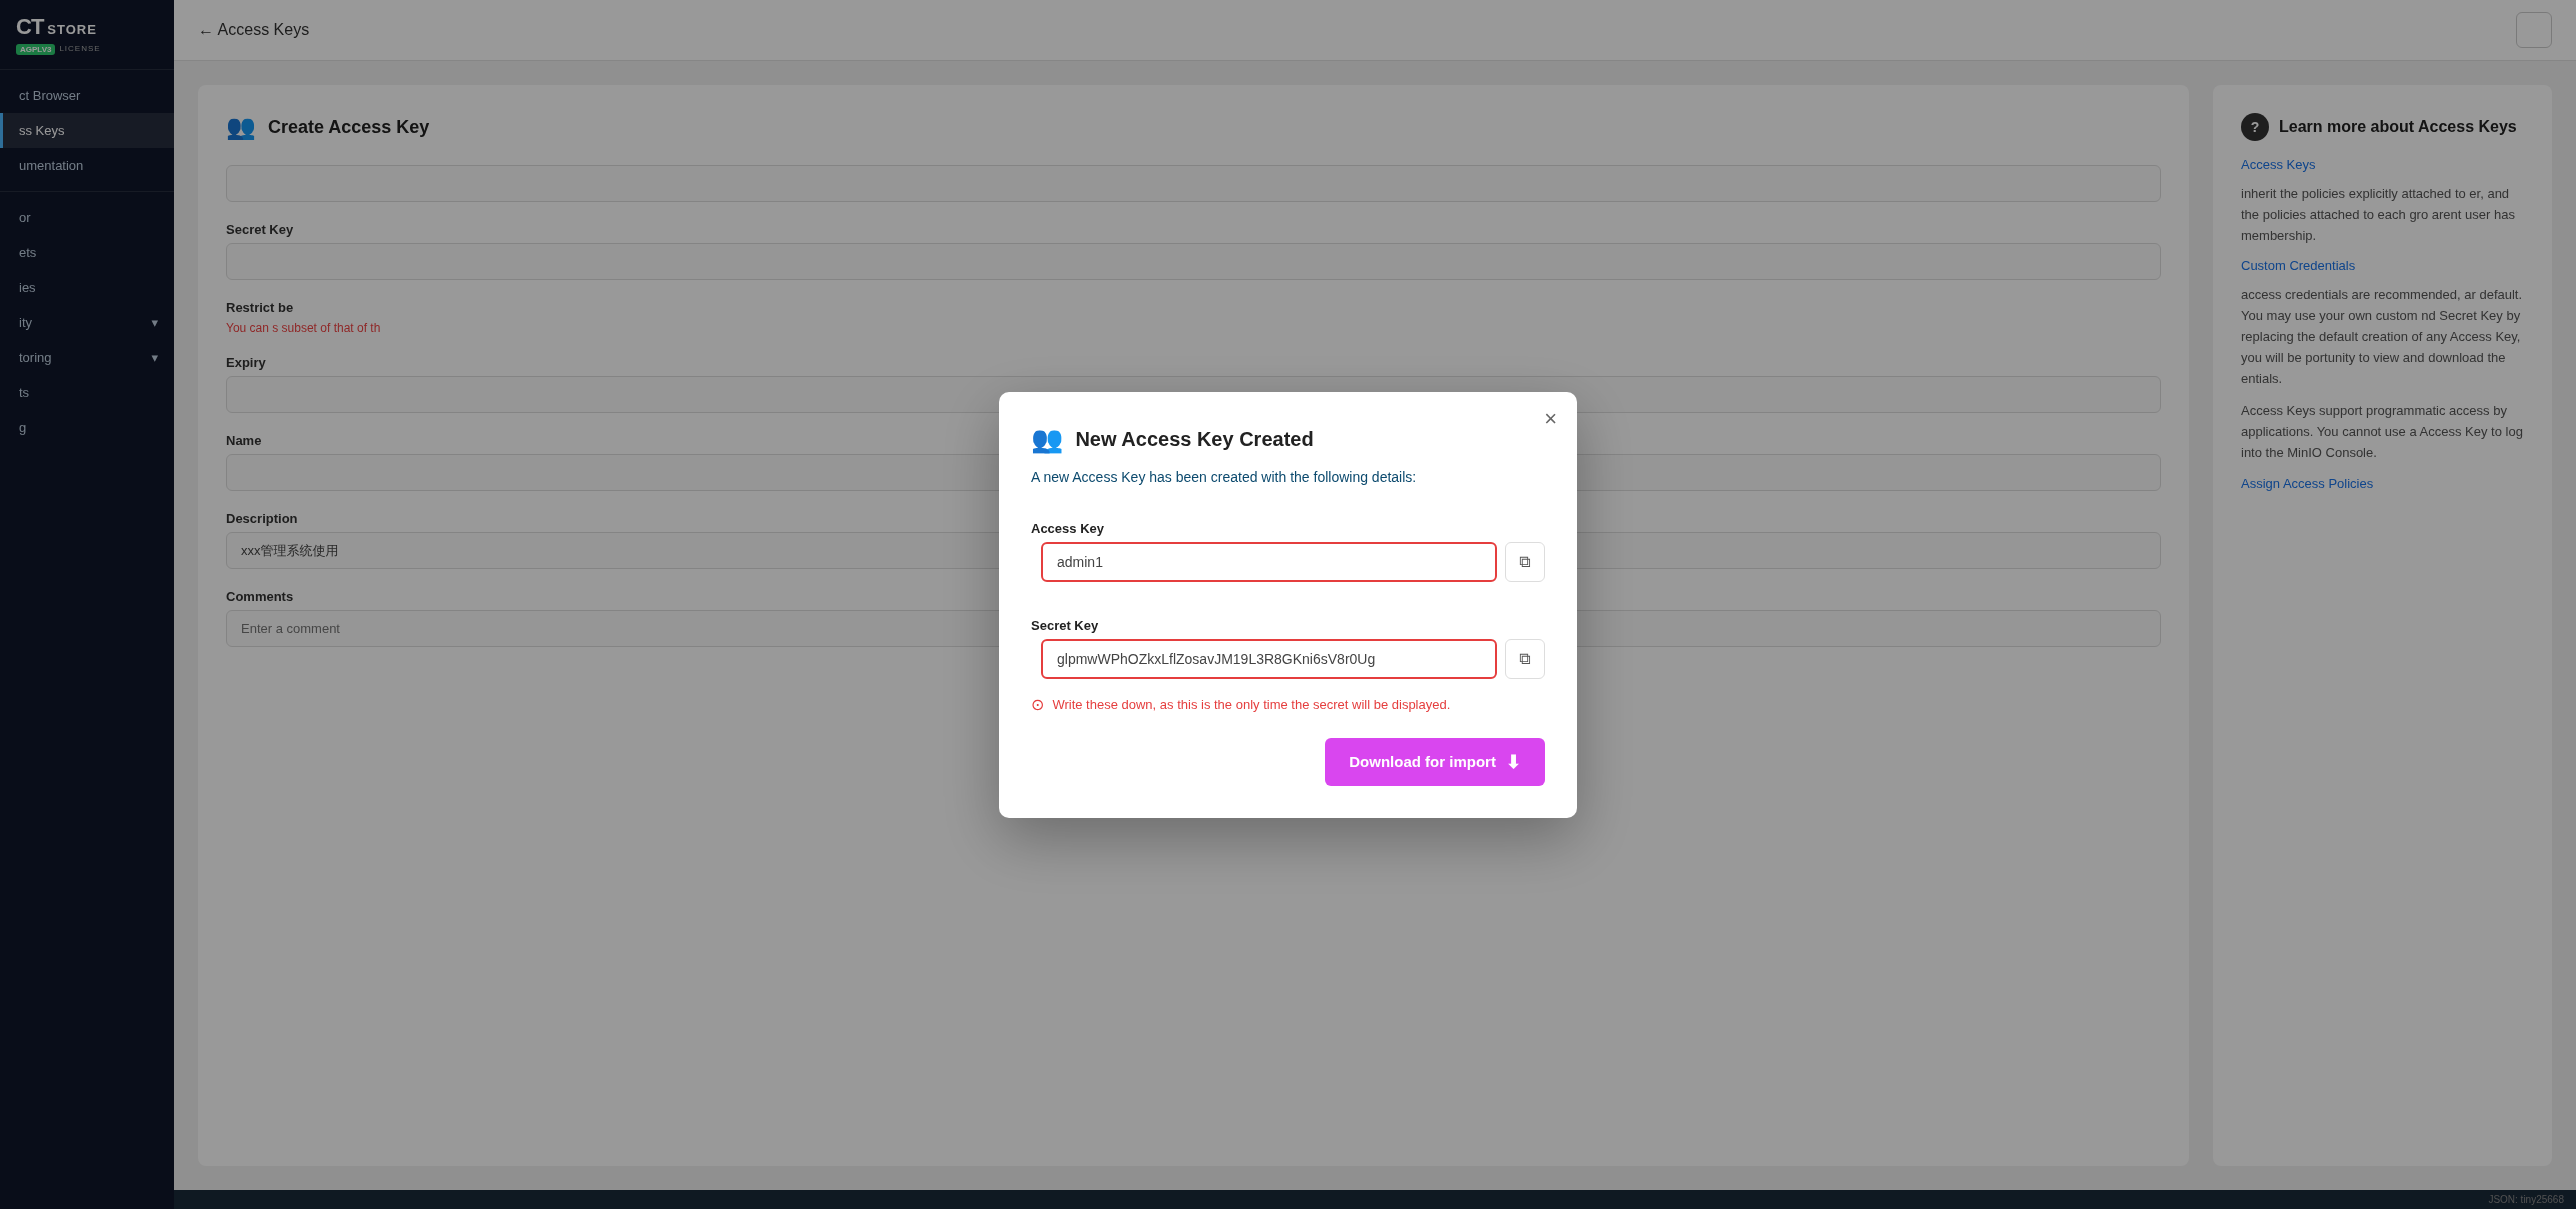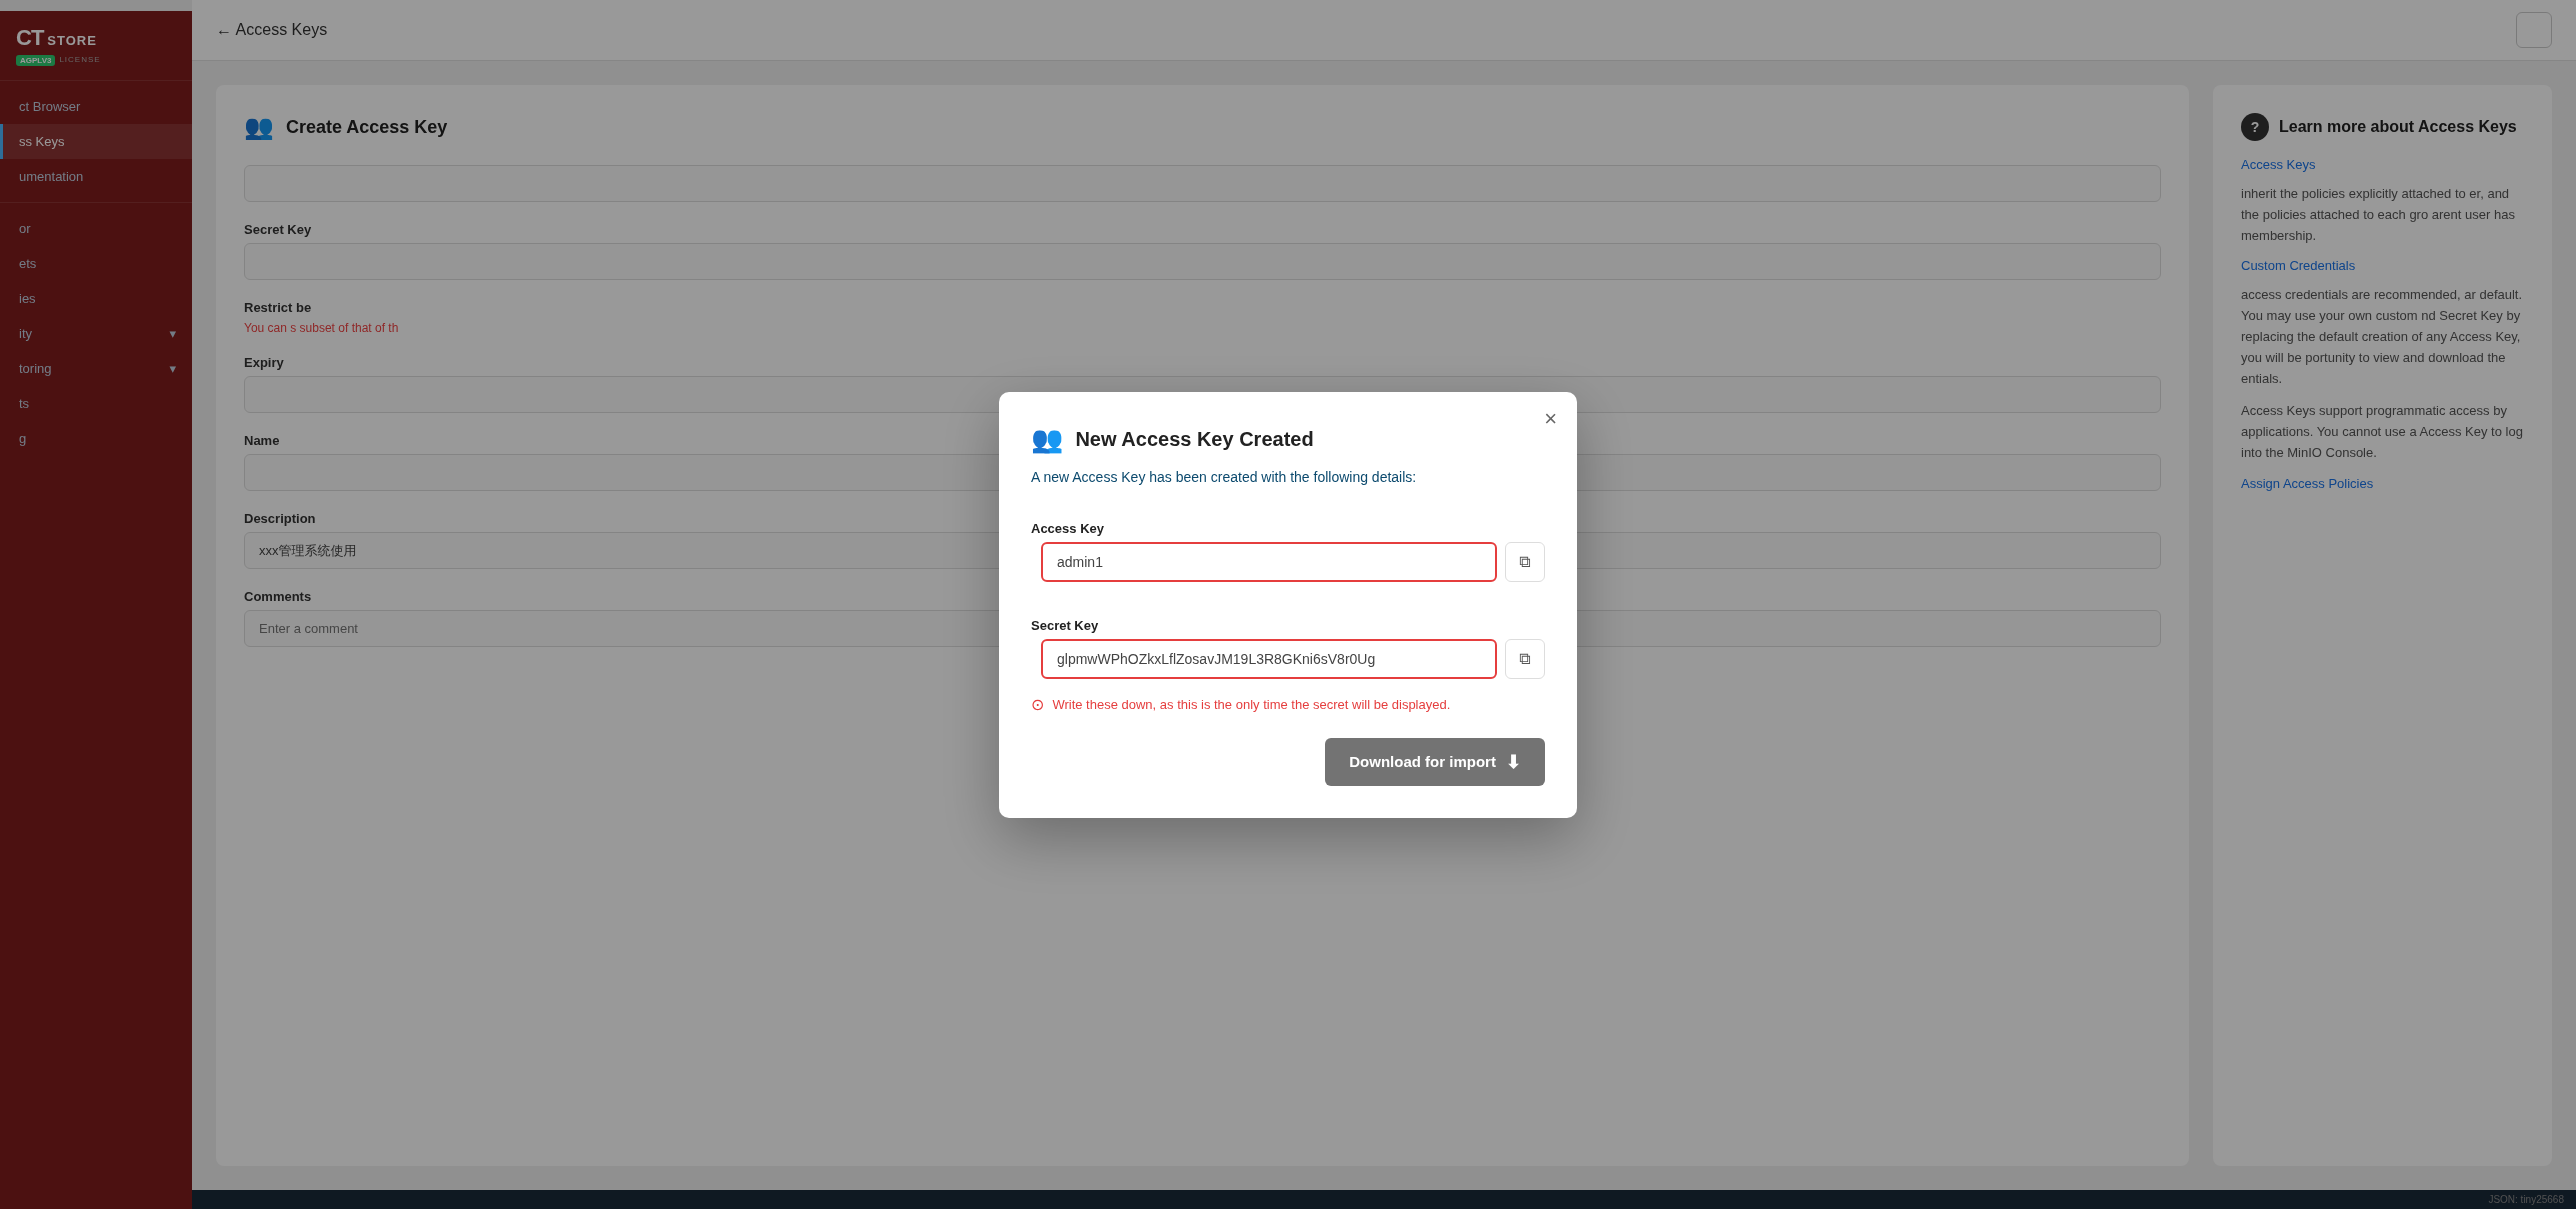--- a/index.html
+++ b/index.html
@@ -1,26 +1,25 @@
 <!DOCTYPE html>
 <html><head>
   <meta charset="utf-8">
   <style>
     * { box-sizing: border-box; margin: 0; padding: 0; }
     body { font-family: -apple-system, BlinkMacSystemFont, 'Segoe UI', sans-serif; background: #f0f0f0; display: flex; height: 100vh; overflow: hidden; }
 
     
     .sidebar {
-      width: 192px;
-      background: #7f1d1d;
+      width: 174px;
+      background: #0f172a;
       color: #fff;
       display: flex;
       flex-direction: column;
       flex-shrink: 0;
-      margin-top: 11px;
     }
     .sidebar-logo {
       padding: 14px 16px;
       border-bottom: 1px solid rgba(255,255,255,0.1);
       display: flex;
       align-items: center;
       gap: 8px;
     }
     .logo-ct {
       font-size: 22px;
@@ -194,21 +193,21 @@
       display: flex;
       align-items: center;
       gap: 8px;
       color: #e53e3e;
       font-size: 13px;
       margin-bottom: 24px;
     }
     .warning-icon { font-size: 16px; }
 
     .download-btn {
-      background: #737373;
+      background: #d946ef;
       color: #fff;
       border: none;
       border-radius: 6px;
       padding: 13px 24px;
       font-size: 15px;
       font-weight: 600;
       cursor: pointer;
       display: flex;
       align-items: center;
       gap: 10px;

